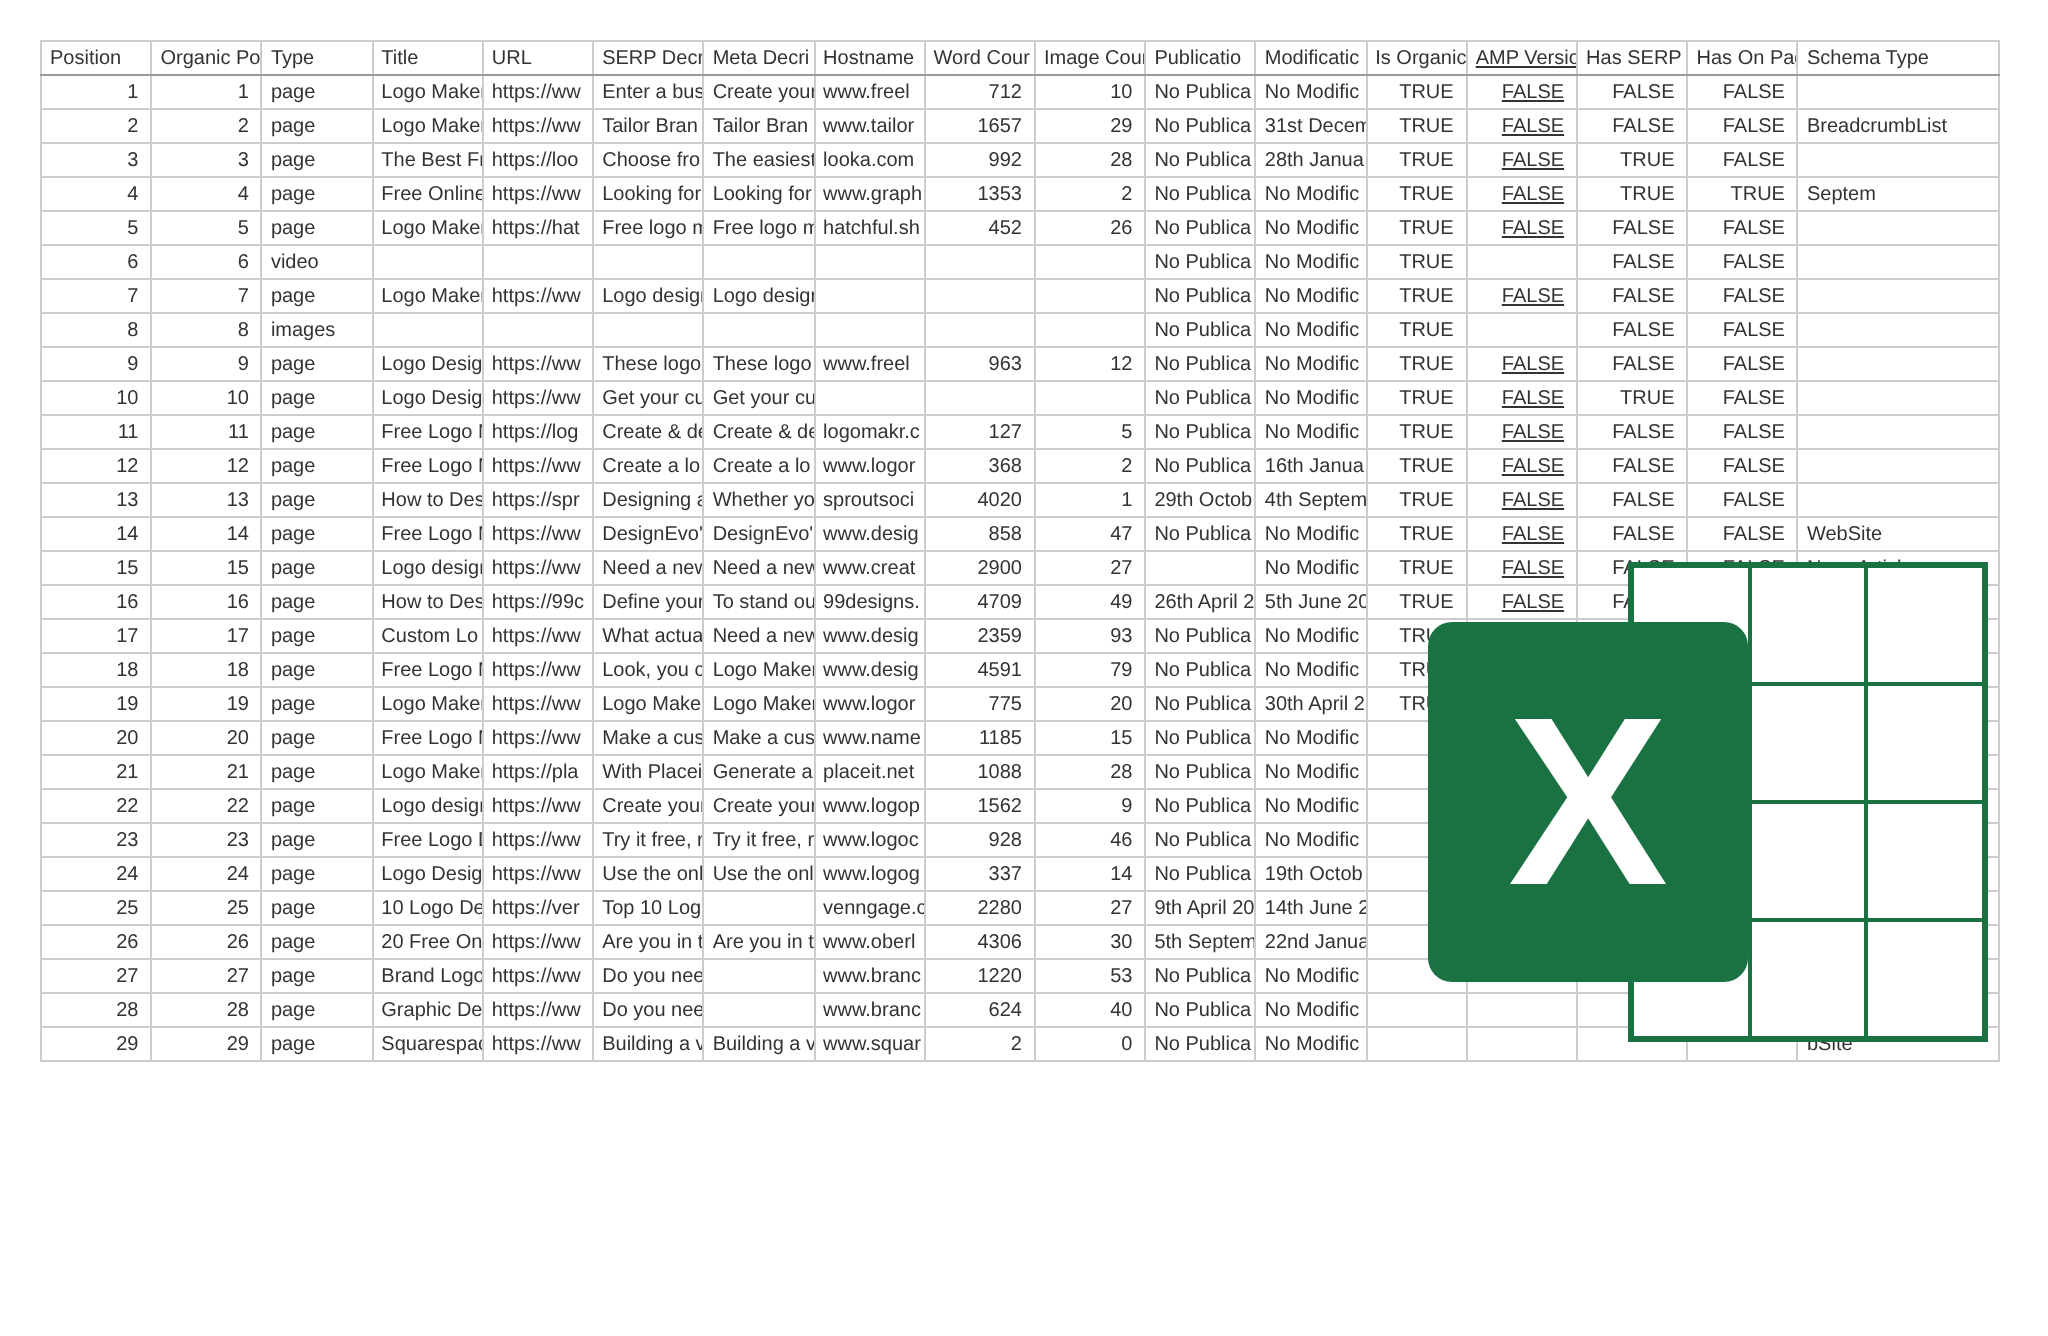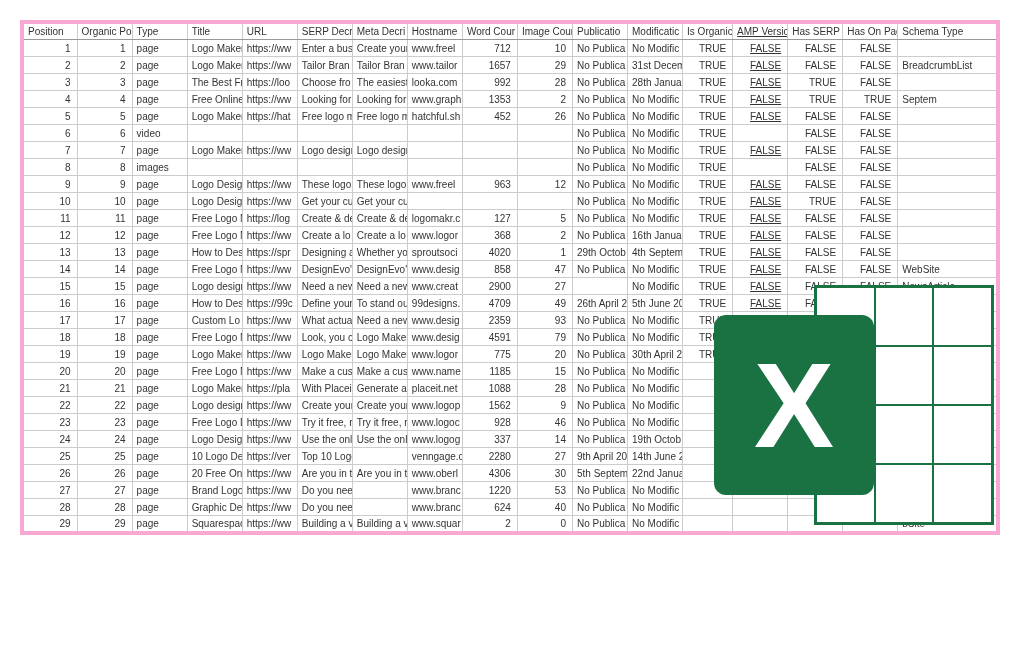--- a/index.html
+++ b/index.html
@@ -8,21 +8,21 @@
       padding: 0;
     }
     body {
       font-family: Arial, sans-serif;
       font-size: 10px;
       background: #fff;
       padding: 20px;
       position: relative;
     }
     .spreadsheet {
-      border: 4px solid #f9a8d4;
+      border: 1px solid #f9a8d4;
       border-collapse: collapse;
       width: 980px;
       table-layout: fixed;
     }
     .spreadsheet th,
     .spreadsheet td {
       border: 1px solid #ccc;
       padding: 2px 4px;
       text-align: left;
       white-space: nowrap;

